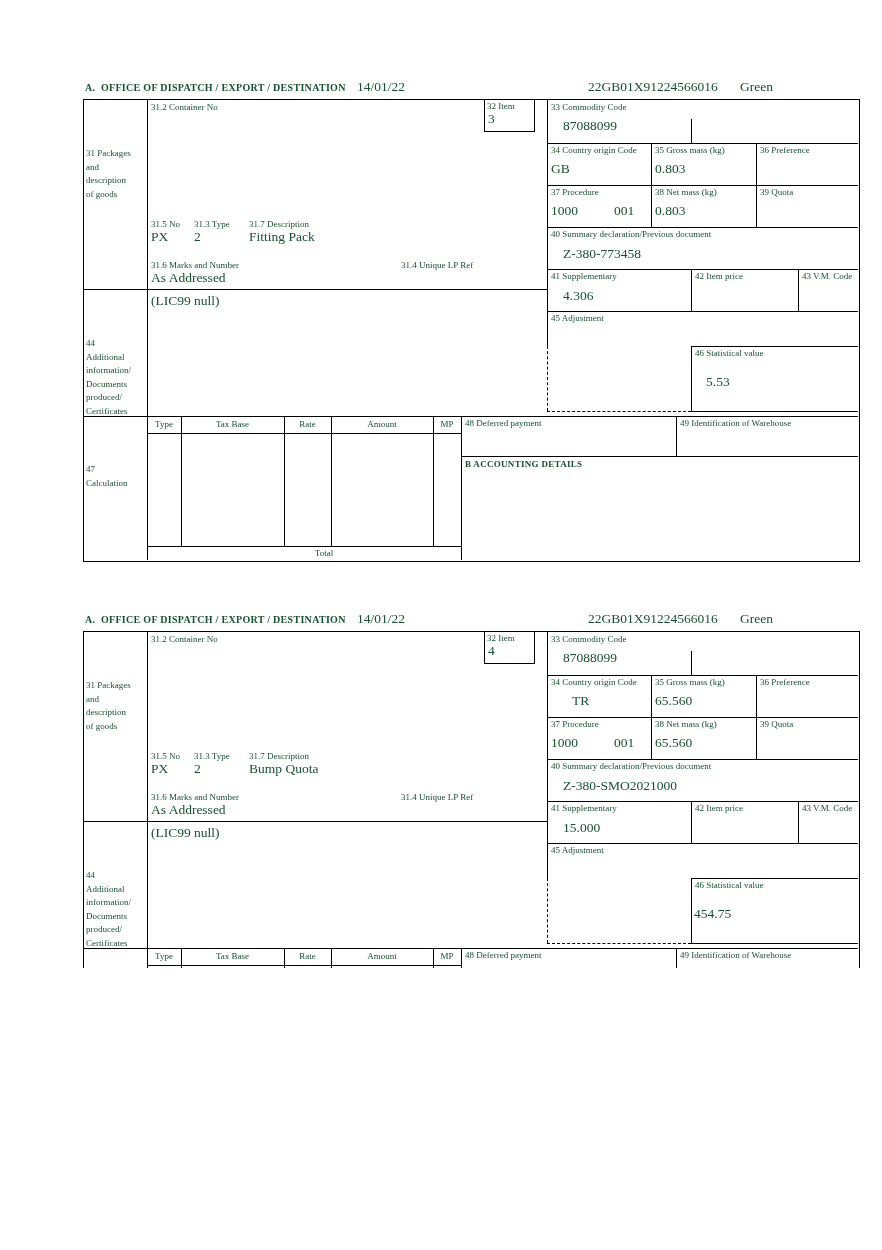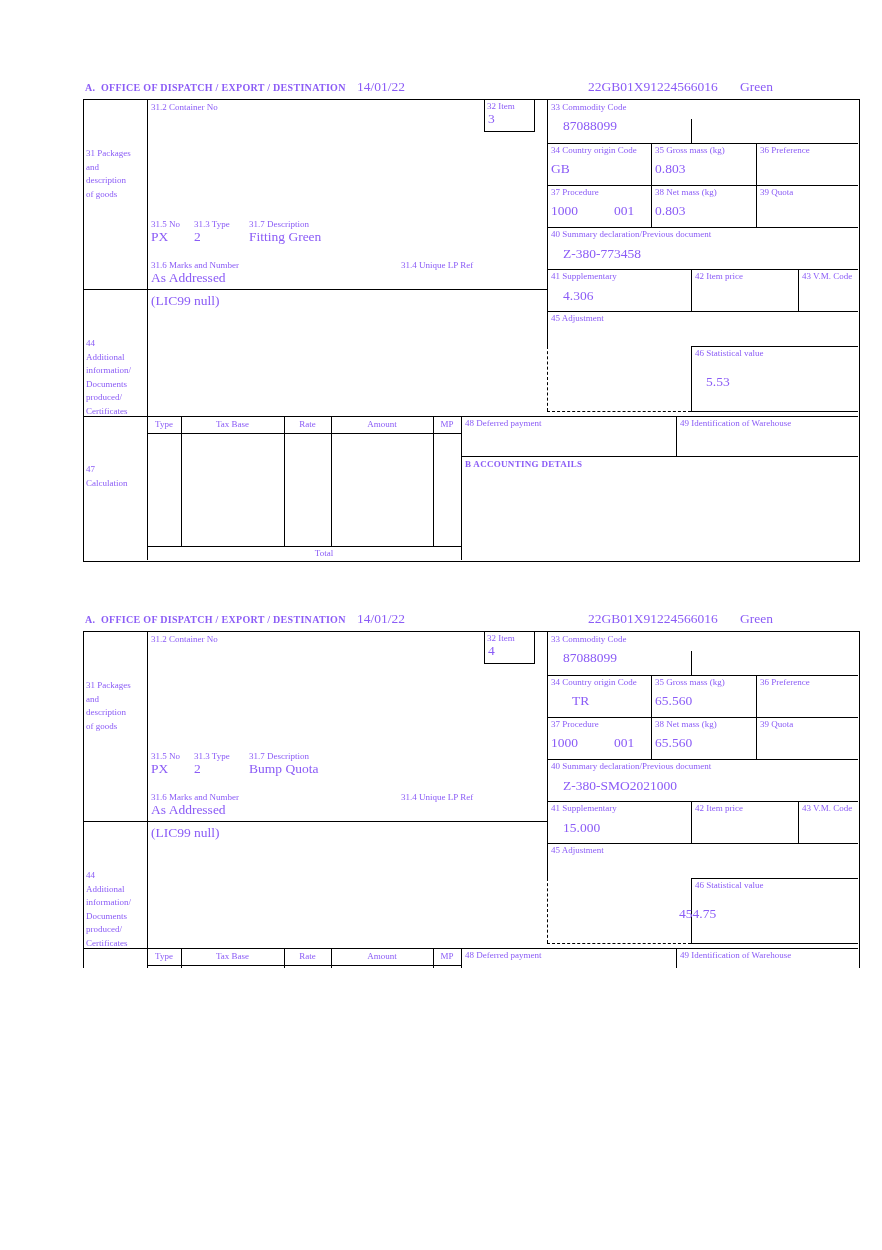--- a/index.html
+++ b/index.html
@@ -1,18 +1,18 @@
 <!DOCTYPE html>
 <html><head>
 <meta charset="utf-8">
 <style>
   * { margin:0; padding:0; box-sizing:border-box; }
   html,body { background:#fff; }
   .sheet { position:relative; width:882px; height:968px; background:#ffffff;
-           font-family:"Liberation Serif","DejaVu Serif",serif; color:#8b5cf6; overflow:hidden;border-radius:13px; }
+           font-family:"Liberation Serif","DejaVu Serif",serif; color:#14532d; overflow:hidden;border-radius:13px; }
   .sec  { position:absolute; left:83px; width:777px; height:485px; }
   .hdr  { position:absolute; font-weight:bold; font-size:10px; letter-spacing:.3px; white-space:pre; }
   .val  { position:absolute; font-size:13.5px; line-height:1.1; white-space:pre; }
   .lbl  { position:absolute; font-size:9px; line-height:1.1; white-space:nowrap; }
   .lblw { position:absolute; font-size:9px; line-height:1.5; white-space:pre-line;margin-top:44px; }
   .bold { font-weight:bold; letter-spacing:.3px; }
   .ctr  { text-align:center; }
   .box  { position:absolute; border:1.5px solid #000; }
   .vl   { position:absolute; width:1px; background:#000; }
   .hl   { position:absolute; height:1px; background:#000; }
@@ -85,21 +85,21 @@
       <div class="val" style="left:530px;top:104px">001</div>
       <div class="lbl" style="left:571px;top:88px">38 Net mass (kg)</div>
       <div class="val" style="left:571px;top:104px">0.803</div>
       <div class="lbl" style="left:676px;top:88px">39 Quota</div>
 
       <div class="lbl" style="left:67px;top:120px">31.5 No</div>
       <div class="lbl" style="left:110px;top:120px">31.3 Type</div>
       <div class="lbl" style="left:165px;top:120px">31.7 Description</div>
       <div class="val" style="left:67px;top:130px">PX</div>
       <div class="val" style="left:110px;top:130px">2</div>
-      <div class="val" style="left:165px;top:130px">Fitting Green</div>
+      <div class="val" style="left:165px;top:130px">Fitting Pack</div>
 
       <div class="lbl" style="left:467px;top:130px">40 Summary declaration/Previous document</div>
       <div class="val" style="left:479px;top:147px">Z-380-773458</div>
 
       <div class="lbl" style="left:67px;top:161px">31.6 Marks and Number</div>
       <div class="lbl" style="left:317px;top:161px">31.4 Unique LP Ref</div>
       <div class="val" style="left:67px;top:171px">As Addressed</div>
 
       <div class="lbl" style="left:467px;top:172px">41 Supplementary</div>
       <div class="val" style="left:479px;top:189px">4.306</div>
@@ -216,21 +216,21 @@
 
       <div class="lblw" style="left:2px;top:193px;width:58px">44
 Additional
 information/
 Documents
 produced/
 Certificates</div>
       <div class="val" style="left:67px;top:194px">(LIC99 null)</div>
       <div class="lbl" style="left:467px;top:214px">45 Adjustment</div>
       <div class="lbl" style="left:611px;top:249px">46 Statistical value</div>
-      <div class="val" style="left:595px;top:275px">454.75</div>
+      <div class="val" style="left:610px;top:275px">454.75</div>
 
       <div class="lblw" style="left:2px;top:319px;width:58px">47
 Calculation</div>
       <div class="lbl ctr" style="left:63px;top:320px;width:34px">Type</div>
       <div class="lbl ctr" style="left:97px;top:320px;width:103px">Tax Base</div>
       <div class="lbl ctr" style="left:200px;top:320px;width:47px">Rate</div>
       <div class="lbl ctr" style="left:247px;top:320px;width:102px">Amount</div>
       <div class="lbl ctr" style="left:349px;top:320px;width:28px">MP</div>
       <div class="lbl ctr" style="left:160px;top:449px;width:160px">Total</div>
 

